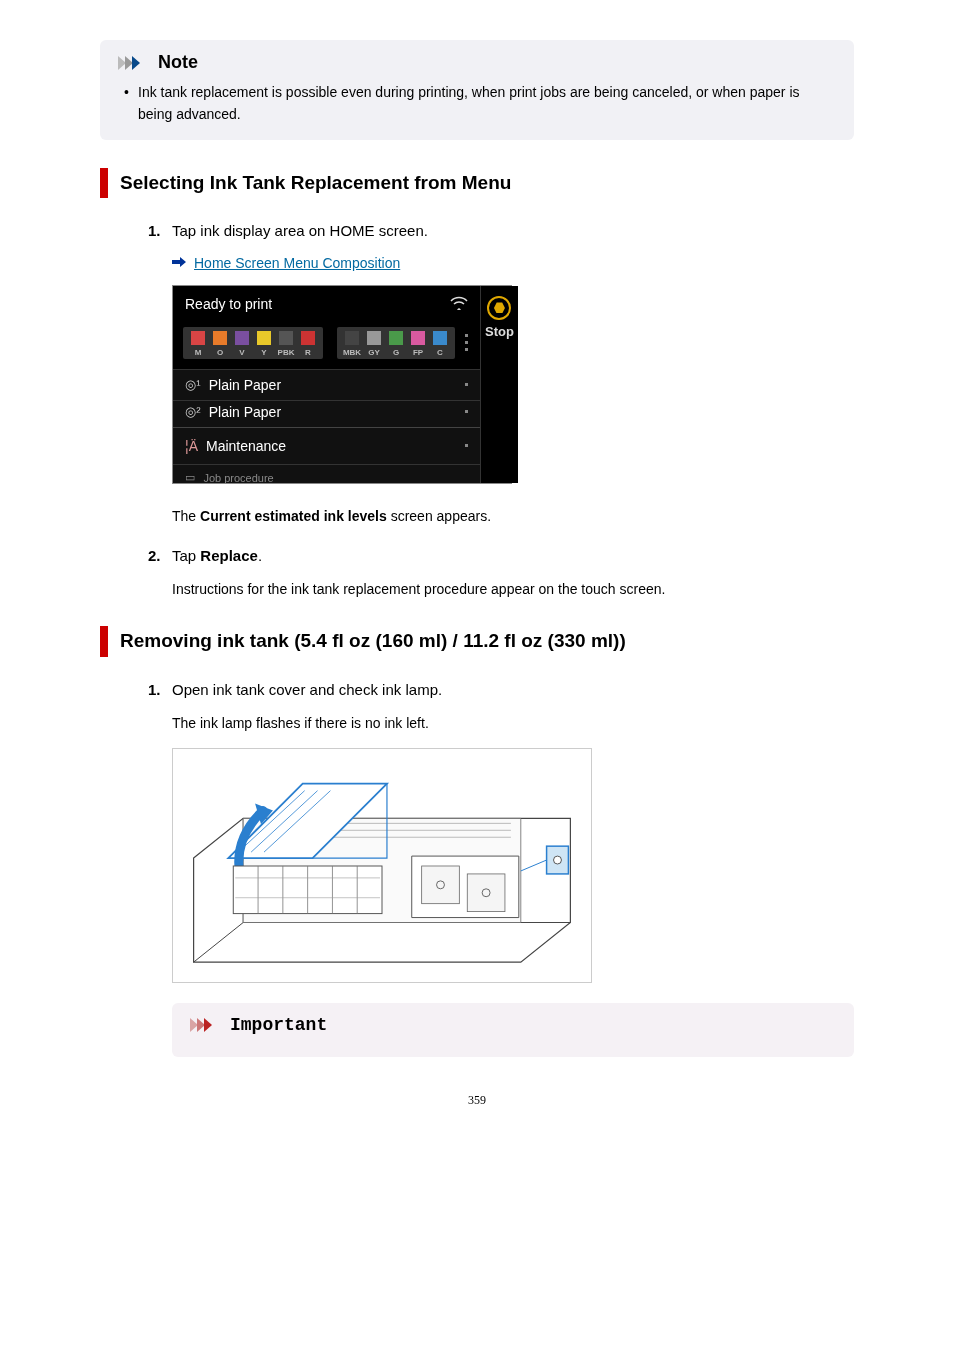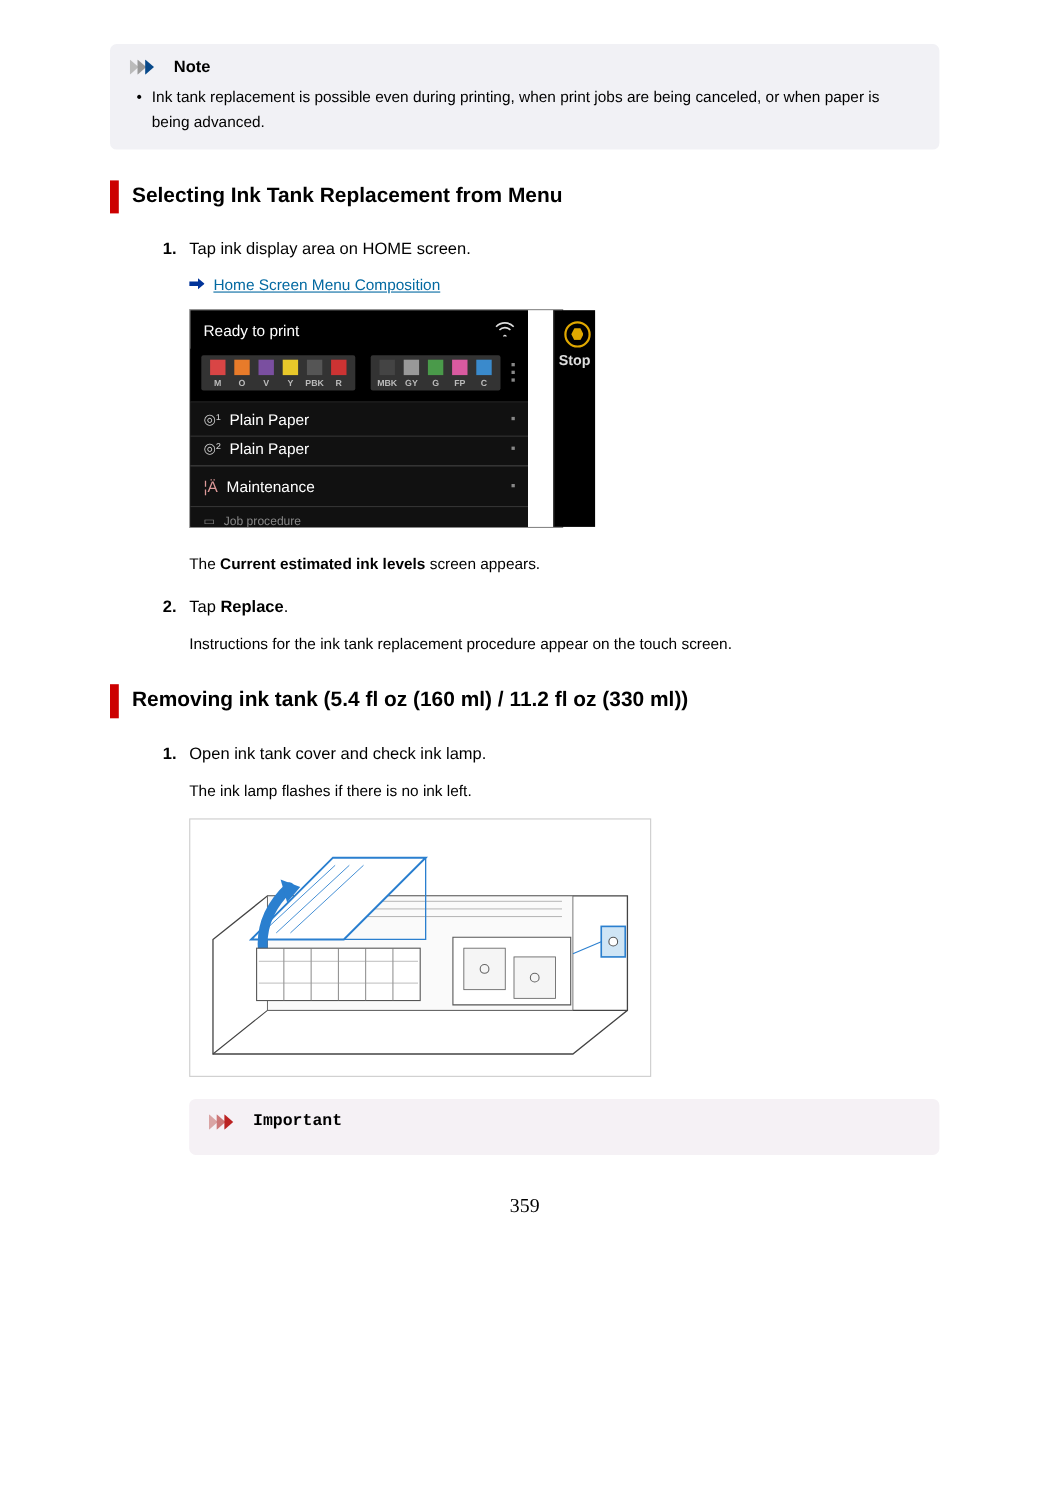--- a/index.html
+++ b/index.html
@@ -1,21 +1,21 @@
 <!DOCTYPE html>
 <html><head>
   <meta charset="utf-8">
   <style>
     * { margin: 0; padding: 0; box-sizing: border-box; }
     body { font-family: Arial, Helvetica, sans-serif; font-size: 14px; color: #000; background: #fff; width: 954px; margin: 0 auto; padding: 40px 0; }
     .content { padding: 0 100px; }
     
     .callout-box { background: #f1f1f5; border-radius: 6px; padding: 12px 18px 14px 18px; margin-bottom: 28px; }
     .callout-header { display: flex; align-items: center; gap: 8px; margin-bottom: 8px; }
-    .callout-title { font-weight: bold; font-size: 15px; }
+    .callout-title { font-weight: bold; font-size: 18px; }
     .callout-list { list-style: none; padding-left: 20px; }
     .callout-list li { line-height: 1.6; position: relative; }
     .callout-list li::before { content: "•"; position: absolute; left: -14px; }
     
     .chevron-icon svg { display: block; }
     
     .section-heading { display: flex; align-items: stretch; margin-bottom: 22px; margin-top: 9px; }
     .section-bar { width: 8px; background: #cc0000; margin-right: 12px; flex-shrink: 0; }
     .section-title { font-weight: bold; font-size: 19px; line-height: 1.4; padding: 2px 0; }
     
@@ -24,50 +24,50 @@
     .step-header { display: flex; align-items: baseline; gap: 6px; margin-bottom: 12px; }
     .step-number { font-weight: bold; font-size: 15px; min-width: 18px; }
     .step-text { font-size: 15px; line-height: 1.5; }
     .step-body { padding-left: 24px; }
     .step-body p { font-size: 14px; line-height: 1.5; margin-bottom: 12px; }
     
     .link-row { display: flex; align-items: center; gap: 8px; margin: 10px 0 14px 0; }
     .arrow-icon { color: #003399; }
     .link-text { color: #0369a1; text-decoration: underline; cursor: pointer; font-size: 14px; }
     
-    .screen-figure { width: 340px; border: 1px solid #888; margin-bottom: 22px; background: #fff; display: flex; gap: 23px; }
+    .screen-figure { width: 340px; border: 1px solid #888; margin-bottom: 22px; background: #fff; display: flex; }
     .screen-main { flex: 1; background: #000; display: flex; flex-direction: column; }
     .screen-side { width: 58px; background: #000; display: flex; flex-direction: column; align-items: center; border-left: 1px solid #333; }
     .screen-status { color: #fff; font-family: Arial, sans-serif; font-size: 14px; padding: 10px 12px 8px 12px; display: flex; justify-content: space-between; align-items: center; }
     .wifi-icon { color: #ccc; }
     .ink-row { display: flex; gap: 4px; padding: 6px 10px 10px 10px; background: #000; border-bottom: 1px solid #333; }
     .ink-group { display: flex; gap: 2px; background: #333; padding: 4px 5px 2px 5px; border-radius: 2px; }
     .ink-item { display: flex; flex-direction: column; align-items: center; gap: 3px; width: 20px; }
     .ink-swatch { width: 14px; height: 14px; }
     .ink-label { font-size: 8px; color: #bbb; font-weight: bold;}
     .scroll-dots { display: flex; flex-direction: column; gap: 4px; padding: 4px 2px; align-self: center; }
     .scroll-dots span { width: 3px; height: 3px; background: #888; }
     .screen-list-item { display: flex; align-items: center; gap: 8px; color: #fff; font-size: 14px; padding: 7px 12px; border-bottom: 1px solid #333; justify-content: space-between; }
     .item-left { display: flex; align-items: center; gap: 8px; }
     .roll-icon { color: #ccc; font-size: 13px; }
     .dot { width:3px; height:3px; background:#888; }
     .maint-row { padding: 10px 12px; }
     .maint-icon { color: #d99; font-size: 14px; }
     .job-row { color: #888; padding: 8px 12px 0 12px; font-size: 11px; overflow: hidden; height: 18px; }
-    .stop-wrap { display: flex; flex-direction: column; align-items: flex-end; padding: 10px 4px; gap: 4px; }
+    .stop-wrap { display: flex; flex-direction: column; align-items: center; padding: 10px 4px; gap: 4px; }
     .stop-circle { width: 24px; height: 24px; border: 2px solid #e0a800; border-radius: 50%; display: flex; align-items: center; justify-content: center; }
     .stop-hex { width: 11px; height: 11px; background: #e0a800; clip-path: polygon(25% 0, 75% 0, 100% 50%, 75% 100%, 25% 100%, 0 50%); }
     .stop-label { color: #ddd; font-size: 13px; font-weight: bold; }
     
     .printer-figure { width: 420px; height: 235px; border: 1px solid #ccc; margin: 14px 0 20px 0; background: #fff; display: flex; align-items: center; justify-content: center; color: #888; font-size: 12px; position: relative; overflow: hidden; }
     .printer-svg { width: 100%; height: 100%; }
     
     .important-box { background: #f5f1f5; border-radius: 6px; padding: 12px 18px 14px 18px; margin-top: 18px; font-family: Liberation Mono, monospace; }
     
-    .page-number { text-align: center; font-family: "Times New Roman", serif; font-size: 18px; margin-top: 36px; }
+    .page-number { text-align: center; font-family: "Times New Roman", serif; font-size: 12px; margin-top: 36px; }
     
     b { font-weight: bold; }
   </style>
 </head>
 <body>
 
 <div class="content">
 
   <div class="callout-box">
     <div class="callout-header">

